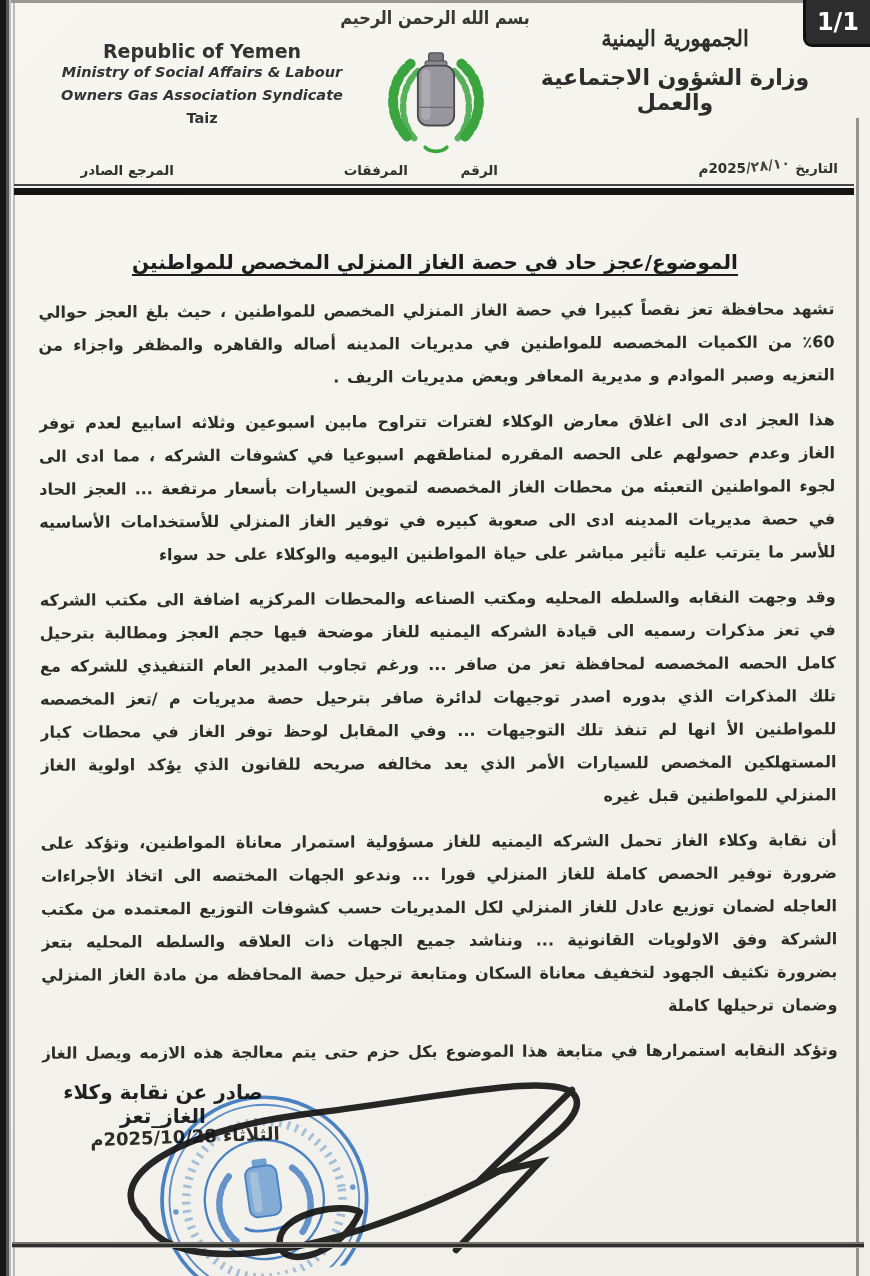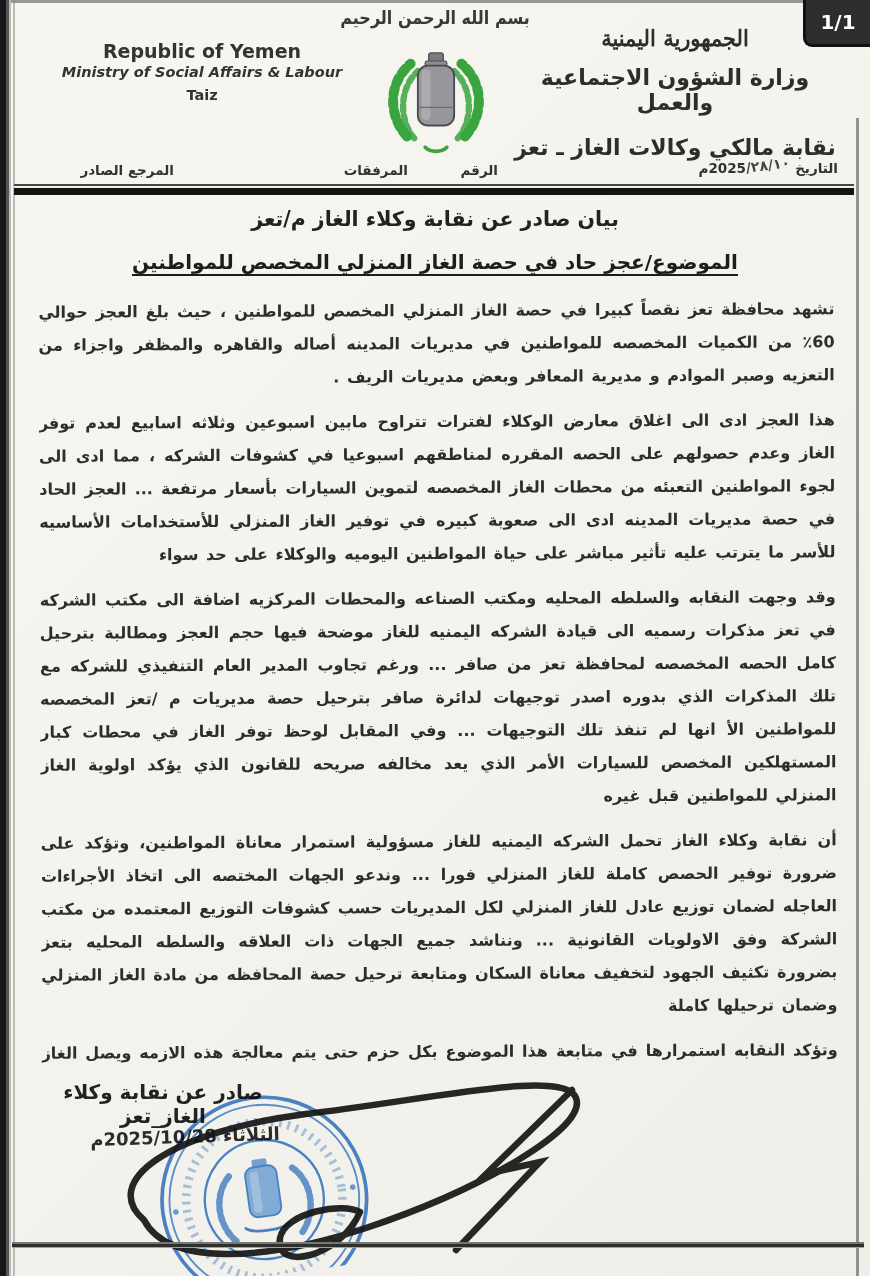--- a/index.html
+++ b/index.html
@@ -10,21 +10,21 @@
   }
   
   .edge-left{position:absolute;left:0;top:0;width:11px;height:100%;
     background:linear-gradient(90deg,#161616 0 6px,#555 6px 9px,#bdbcb6 9px 11px);}
   .edge-left2{position:absolute;left:13px;top:0;width:2px;height:100%;background:#8d8c86;opacity:.55;}
   .edge-right{position:absolute;right:11px;top:118px;bottom:0;width:3px;background:#6b6a66;opacity:.7;}
   .edge-top{position:absolute;left:0;top:0;right:0;height:3px;background:#3c3c3a;opacity:.5;}
 
   .page-badge{position:absolute;top:0;right:0;width:64px;height:44px;background:#2d2d2d;
     border-radius:0 0 0 9px;display:flex;align-items:center;justify-content:center;
-    color:#fff;font-size:20px;font-weight:bold;border-left:3px solid #111;border-bottom:3px solid #111;}
+    color:#fff;font-size:24px;font-weight:bold;border-left:3px solid #111;border-bottom:3px solid #111;}
 
   
   .bismillah{position:absolute;top:8px;left:310px;width:250px;text-align:center;
     font-size:16px;font-weight:bold;color:#3a3936;transform:scaleY(1.15);letter-spacing:-1px;}
   .eng{position:absolute;top:40px;left:52px;width:300px;text-align:center;font-weight:bold;color:#333;}
   .eng .l1{font-size:19px;margin-bottom:2px;}
   .eng .l2,.eng .l3{font-size:14.5px;margin-bottom:7px;font-style:italic;}
   .eng .l4{font-size:14.5px;}
   .logo{position:absolute;top:42px;left:372px;width:128px;height:118px;}
   .arab{position:absolute;top:26px;right:30px;width:330px;text-align:center;direction:rtl;font-weight:bold;color:#2e2d2b;}
@@ -78,20 +78,21 @@
   <div class="edge-left2"></div>
   <div class="edge-right"></div>
 
   <div class="page-badge">1/1</div>
 
   <div class="bismillah">بسم الله الرحمن الرحيم</div>
 
   <div class="eng">
     <div class="l1">Republic of Yemen</div>
     <div class="l2">Ministry of Social Affairs &amp; Labour</div>
+    <div class="l3">Owners Gas Association Syndicate</div>
     <div class="l4">Taiz</div>
   </div>
 
   <svg class="logo" viewBox="0 0 140 130">
     <g fill="none" stroke="#3aa53f" stroke-linecap="round">
       <path d="M38 104 C 18 82, 16 46, 42 24" stroke-width="11" stroke-dasharray="7 5.5"></path>
       <path d="M46 106 C 30 88, 28 52, 50 32" stroke-width="7" stroke-dasharray="6 5" opacity=".85"></path>
       <path d="M102 104 C 122 82, 124 46, 98 24" stroke-width="11" stroke-dasharray="7 5.5"></path>
       <path d="M94 106 C 110 88, 112 52, 90 32" stroke-width="7" stroke-dasharray="6 5" opacity=".85"></path>
       <path d="M58 116 C 64 122, 76 122, 82 116" stroke-width="4"></path>
@@ -101,36 +102,34 @@
       <rect x="58" y="21" width="24" height="6" rx="2" fill="#8b8b91" stroke="#4e4e52" stroke-width="1.2"></rect>
       <rect x="50" y="26" width="40" height="66" rx="11" fill="#96969c" stroke="#4a4a4e" stroke-width="2"></rect>
       <rect x="54" y="30" width="10" height="56" rx="5" fill="#b3b3b8" opacity=".7"></rect>
       <line x1="50" y1="72" x2="90" y2="72" stroke="#6d6d72" stroke-width="1.5"></line>
     </g>
   </svg>
 
   <div class="arab">
     <div class="calli">الجمهورية اليمنية</div>
     <div class="m1">وزارة الشؤون الاجتماعية والعمل</div>
-    <div class="m2">نقابة مالكي وكالات الغاز ـ تعز</div>
   </div>
 
   <div class="fields">
     <span class="f-date">
       <span>التاريخ</span>
       <span class="hand">٢٨/١٠/</span><span>2025م</span>
     </span>
     <span class="f-num">الرقم</span>
     <span class="f-att">المرفقات</span>
     <span class="f-ref">المرجع الصادر</span>
   </div>
 
   <div class="rule"></div>
 
-  <div class="title">بيان صادر عن نقابة وكلاء الغاز م/تعز</div>
   <div class="subject">
     <span>الموضوع/عجز حاد في حصة الغاز المنزلي المخصص للمواطنين</span>
   </div>
 
   <div class="doc-body">
     <p>تشهد محافظة تعز نقصاً كبيرا في حصة الغاز المنزلي المخصص للمواطنين ، حيث بلغ العجز حوالي 60٪ من الكميات المخصصه للمواطنين في مديريات المدينه أصاله والقاهره والمظفر واجزاء من التعزيه وصبر الموادم و مديرية المعافر وبعض مديريات الريف .</p>
     <p>هذا العجز ادى الى اغلاق معارض الوكلاء لفترات تتراوح مابين اسبوعين وثلاثه اسابيع لعدم توفر الغاز وعدم حصولهم على الحصه المقرره لمناطقهم اسبوعيا في كشوفات الشركه ، مما ادى الى لجوء المواطنين التعبئه من محطات الغاز المخصصه لتموين السيارات بأسعار مرتفعة ... العجز الحاد في حصة مديريات المدينه ادى الى صعوبة كبيره في توفير الغاز المنزلي للأستخدامات الأساسيه للأسر ما يترتب عليه تأثير مباشر على حياة المواطنين اليوميه والوكلاء على حد سواء</p>
     <p>وقد وجهت النقابه والسلطه المحليه ومكتب الصناعه والمحطات المركزيه اضافة الى مكتب الشركه في تعز مذكرات رسميه الى قيادة الشركه اليمنيه للغاز موضحة فيها حجم العجز ومطالبة بترحيل كامل الحصه المخصصه لمحافظة تعز من صافر ... ورغم تجاوب المدير العام التنفيذي للشركه مع تلك المذكرات الذي بدوره اصدر توجيهات لدائرة صافر بترحيل حصة مديريات م /تعز المخصصه للمواطنين الأ انها لم تنفذ تلك التوجيهات ... وفي المقابل لوحظ توفر الغاز في محطات كبار المستهلكين المخصص للسيارات الأمر الذي يعد مخالفه صريحه للقانون الذي يؤكد اولوية الغاز المنزلي للمواطنين قبل غيره</p>
     <p>أن نقابة وكلاء الغاز تحمل الشركه اليمنيه للغاز مسؤولية استمرار معاناة المواطنين، وتؤكد على ضرورة توفير الحصص كاملة للغاز المنزلي فورا ... وندعو الجهات المختصه الى اتخاذ الأجراءات العاجله لضمان توزيع عادل للغاز المنزلي لكل المديريات حسب كشوفات التوزيع المعتمده من مكتب الشركة وفق الاولويات القانونية ... ونناشد جميع الجهات ذات العلاقه والسلطه المحليه بتعز بضرورة تكثيف الجهود لتخفيف معاناة السكان ومتابعة ترحيل حصة المحافظه من مادة الغاز المنزلي وضمان ترحيلها كاملة</p>
     <p>وتؤكد النقابه استمرارها في متابعة هذا الموضوع بكل حزم حتى يتم معالجة هذه الازمه ويصل الغاز المنزلي للمواطنين في كافة المديريات</p>

